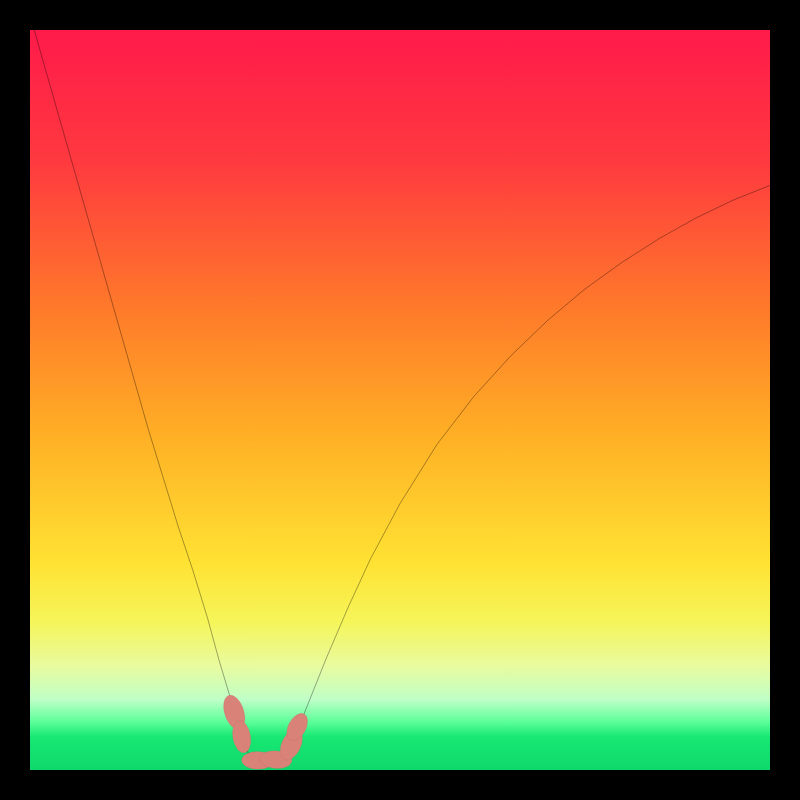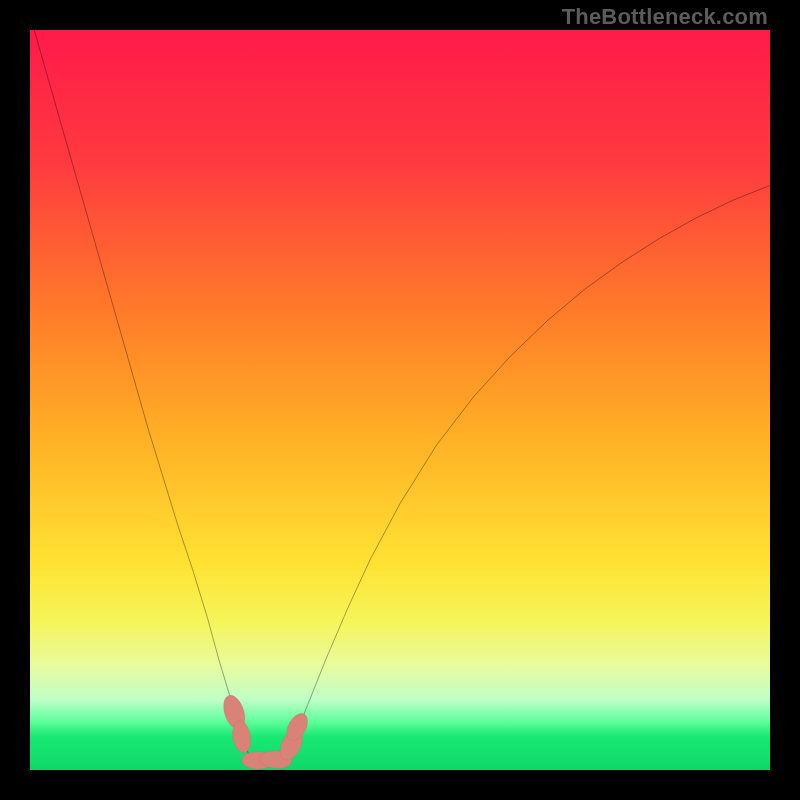--- a/index.html
+++ b/index.html
@@ -47,21 +47,20 @@
     color: #5c5c5c;
     font-size: 22px;
     font-weight: 600;
     letter-spacing: 0.2px;
   }
 </style>
 </head>
 <body>
 
 <div class="frame">
-  <div class="watermark">TheBottleneck.com</div>
 
   <div class="plot-area">
     <svg class="gradient-bg" viewBox="0 0 100 100" preserveAspectRatio="none">
       <defs>
         <linearGradient id="bg-grad" x1="0" y1="0" x2="0" y2="1">
             <stop offset="0%" stop-color="#ff1a4a"></stop>
             <stop offset="18%" stop-color="#ff3a3f"></stop>
             <stop offset="38%" stop-color="#ff7b2a"></stop>
             <stop offset="55.00000000000001%" stop-color="#ffb025"></stop>
             <stop offset="72%" stop-color="#ffe233"></stop>

